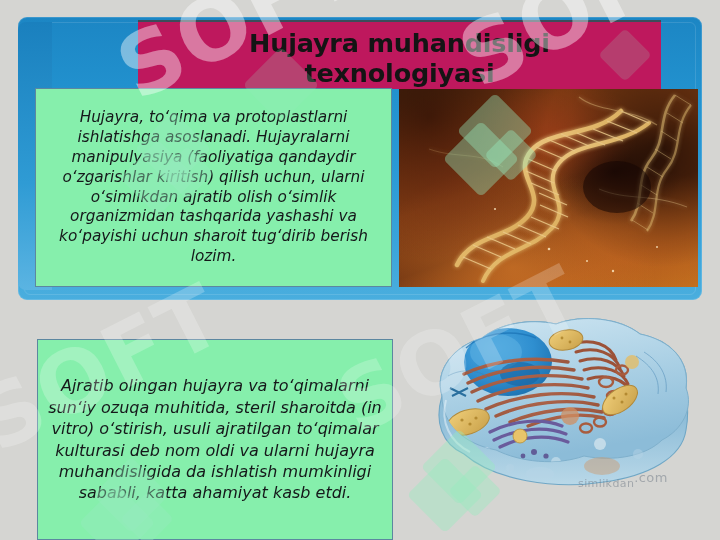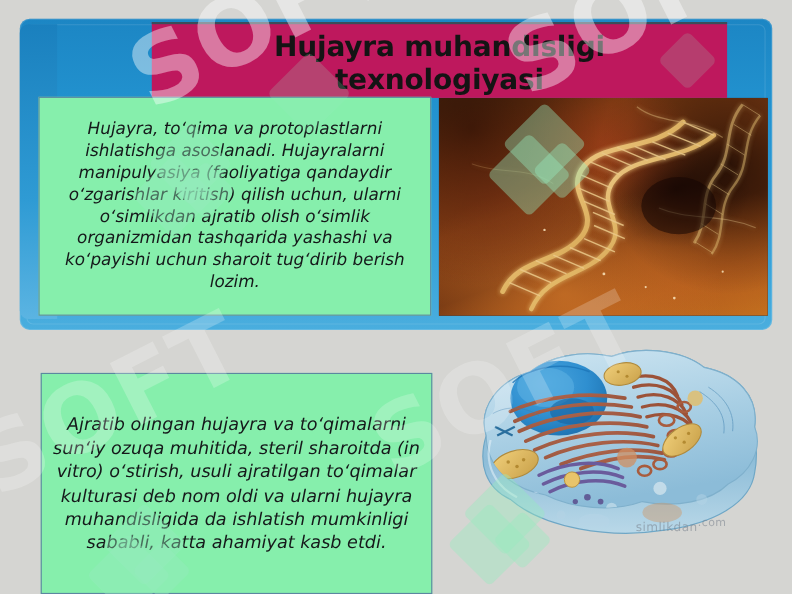--- a/index.html
+++ b/index.html
@@ -179,21 +179,21 @@
     position: absolute;
     left: 578px;
     top: 470px;
     z-index: 30;
     font-family: "DejaVu Sans", sans-serif;
     font-size: 11px;
     letter-spacing: 0.4px;
     color: rgba(120,130,140,0.55);
     user-select: none;
   }
-  .dt-wm sup { font-size: 10px; }
+  .dt-wm sup { font-size: 13px; }
 </style>
 </head>
 <body>
 
 <div id="slide">
 
   <div class="blue-panel-shade"></div>
   <div class="blue-panel"></div>
 
   <div class="dna-photo">

